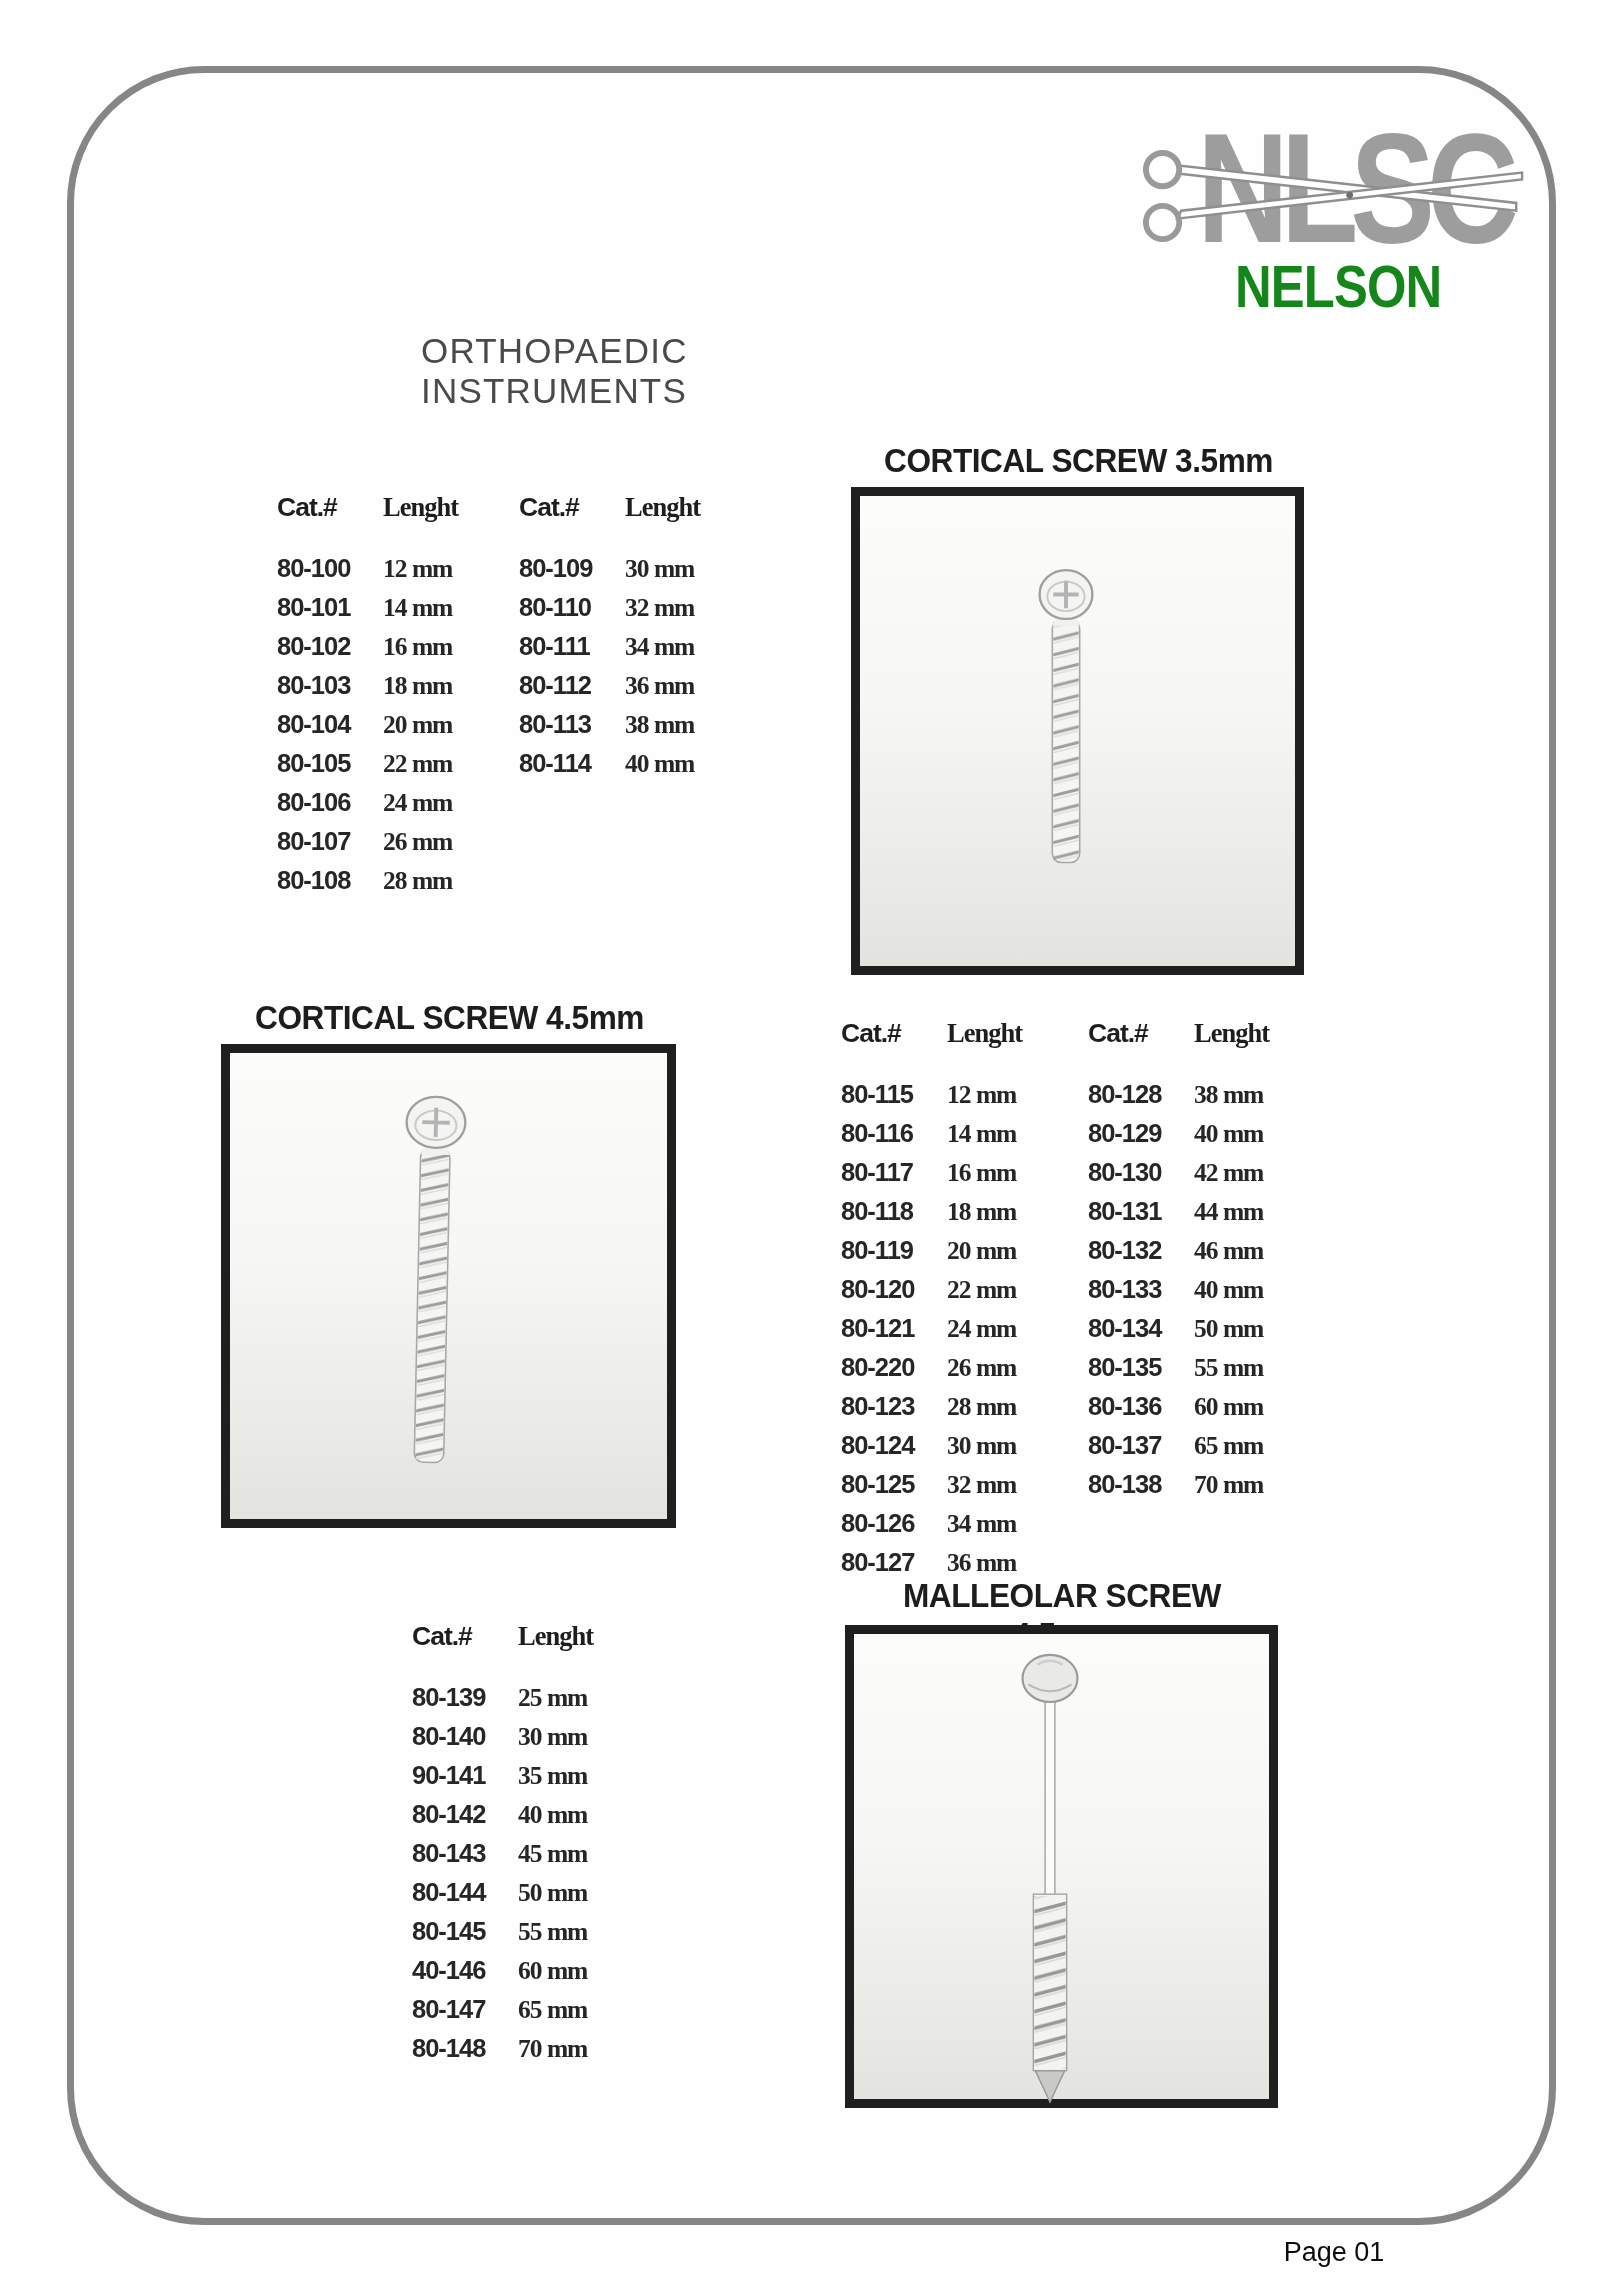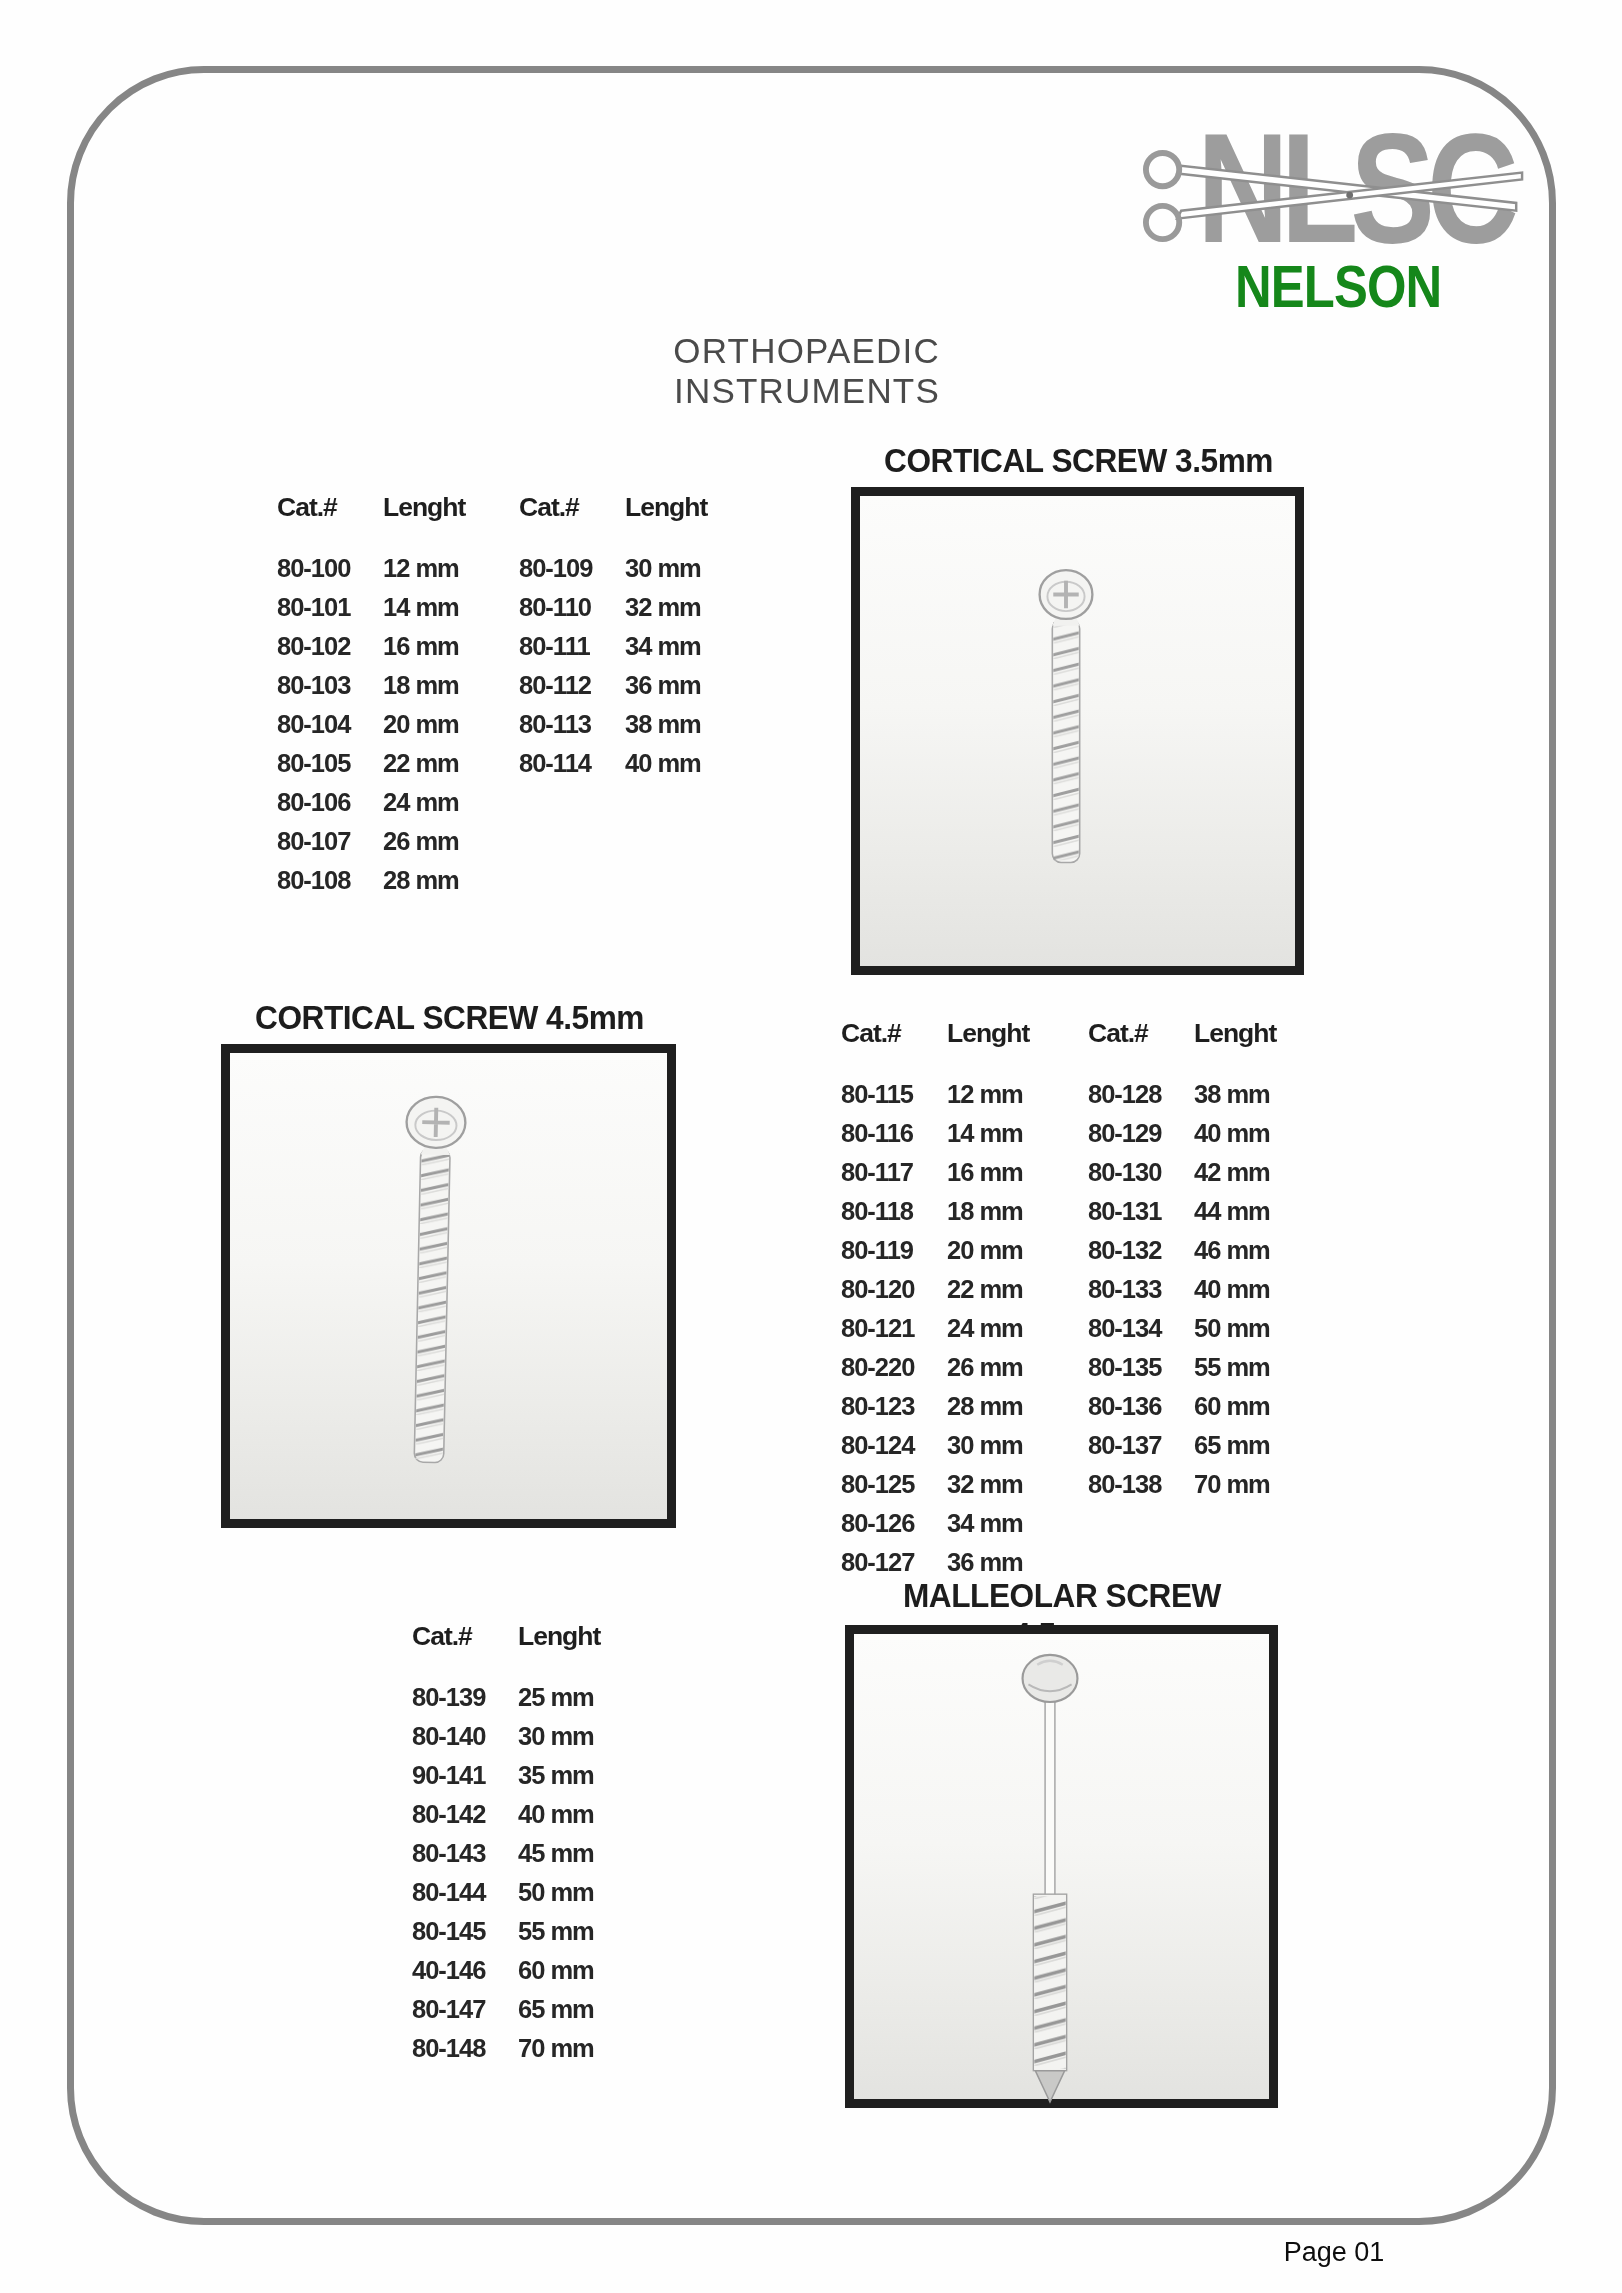--- a/index.html
+++ b/index.html
@@ -9,41 +9,41 @@
         border:7.8px solid #868686;border-radius:137px;}
   
   .logo{position:absolute;left:1142px;top:118px;width:392px;height:216px;}
   .logo-acronym{position:absolute;left:55px;top:-21.6px;font-size:155px;font-weight:800;
         color:#9d9d9d;letter-spacing:-9.8px;line-height:1.2;
         transform:scaleX(.82);transform-origin:left top;}
   .logo-scissors{position:absolute;left:0px;top:21.6px;width:384px;height:118px;}
   .logo-brand{position:absolute;left:93px;top:135px;font-size:59px;font-weight:700;
         color:#15871a;letter-spacing:-1px;transform:scaleX(.86);transform-origin:left top;}
   
-  .page-title{position:absolute;left:421px;top:331px;width:519px;text-align:right;
+  .page-title{position:absolute;left:421px;top:331px;width:519px;text-align:left;
         font-size:35px;color:#4a4a4a;letter-spacing:1.2px;}
   
   .sec-heading{position:absolute;text-align:center;font-size:34px;font-weight:800;
         color:#1d1d1d;letter-spacing:-0.5px;transform:scaleX(.93);}
   .h-c35{left:851px;top:441px;width:455px;}
   .h-c45{left:221px;top:998px;width:457px;}
   .h-mal{left:845px;top:1576px;width:434px;}
   
   .frame{position:absolute;border:9.8px solid #1f1f1f;
         background:linear-gradient(180deg,#fcfcfb 0%,#f6f6f4 45%,#ebebe8 78%,#e3e3e0 100%);}
   .f-c35{left:851px;top:487px;width:435px;height:470px;}
   .f-c45{left:221px;top:1044px;width:437px;height:466px;}
   .f-mal{left:845px;top:1625px;width:415px;height:465px;}
   .frame svg{position:absolute;}
   
   .subtable{position:absolute;color:#262626;font-weight:700;font-size:25.5px;letter-spacing:-1px;}
   .trow{height:39px;line-height:39px;display:flex;white-space:nowrap;}
   .thead{height:39px;margin-bottom:21.6px;font-size:26.5px;color:#1e1e1e;}
   .cat{display:inline-block;width:106px;}
-  .len{display:inline-block;}
+  .len{display:inline-block;font-family:Liberation Serif, serif;}
   .t1l{left:277px;top:488px;}
   .t1r{left:519px;top:488px;}
   .t2l{left:841px;top:1014px;}
   .t2r{left:1088px;top:1014px;}
   .t3 {left:412px;top:1617px;}
   
   .page-number{position:absolute;left:1236px;top:2237px;width:196px;text-align:center;
         font-size:27px;color:#0d0d0d;}
 </style>
 </head>

